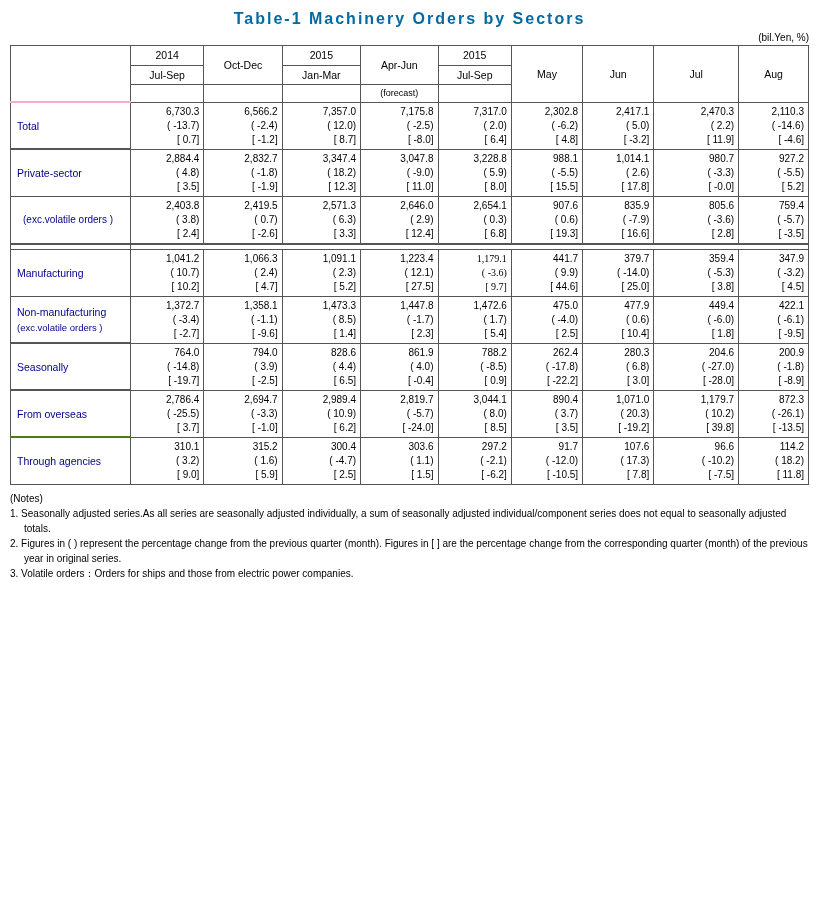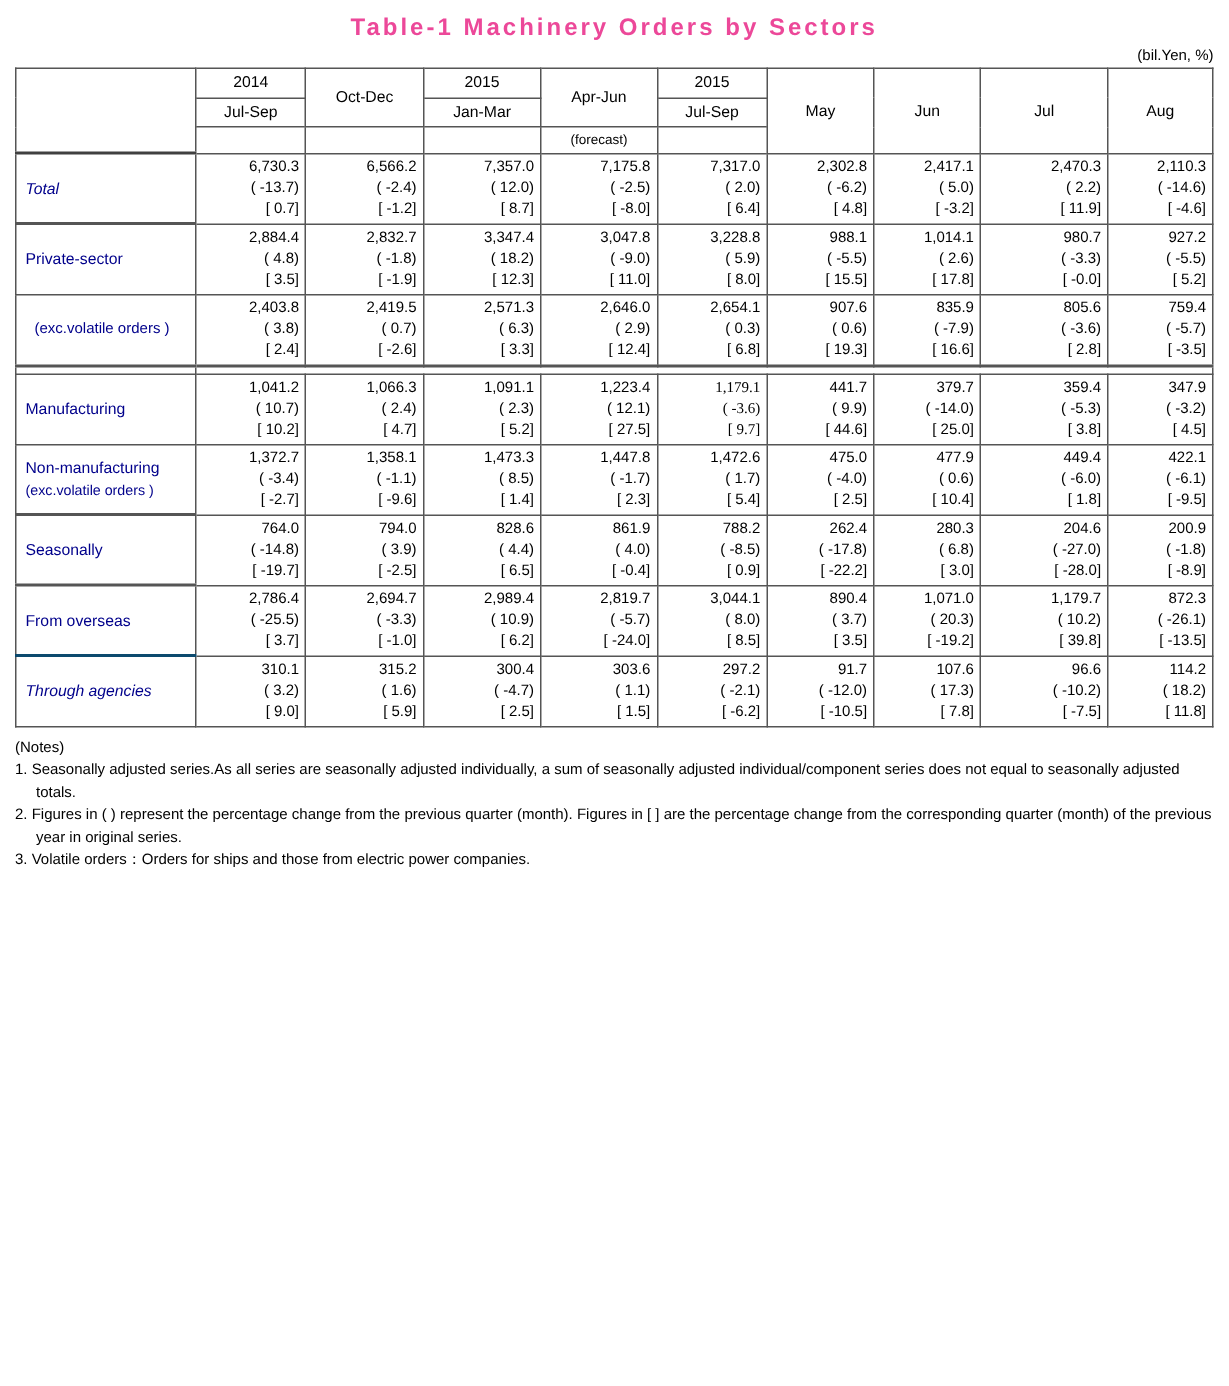--- a/index.html
+++ b/index.html
@@ -6,21 +6,21 @@
     body {
       font-family: Arial, sans-serif;
       font-size: 11px;
       background: #fff;
       color: #000;
       padding: 10px;
       width: 819px;
     }
     h1 {
       text-align: center;
-      color: #ec4899;
+      color: #0369a1;
       font-size: 16px;
       font-weight: bold;
       margin-bottom: 4px;
       letter-spacing: 2px;
     }
     .unit-note {
       text-align: right;
       font-size: 10px;
       margin-bottom: 2px;
     }
@@ -97,21 +97,21 @@
 </tr>
 <tr>
   <th></th>
   <th></th>
   <th></th>
   <th style="font-size:9px;">(forecast)</th>
 </tr>
 </thead>
   <tbody id="table-body">
   <tr>
-        <td class="row-label" style="border-top:2px solid #404040;font-style:italic;">Total</td>
+        <td class="row-label" style="border-top:2px solid #f9a8d4;">Total</td>
         <td class="data-cell" style="white-space:pre-line;">6,730.3
 ( -13.7)
 [  0.7]</td>
         <td class="data-cell" style="white-space:pre-line;">6,566.2
 ( -2.4)
 [ -1.2]</td>
         <td class="data-cell" style="white-space:pre-line;">7,357.0
 ( 12.0)
 [  8.7]</td>
         <td class="data-cell" style="white-space:pre-line;">7,175.8
@@ -311,21 +311,21 @@
 ( 20.3)
 [ -19.2]</td>
         <td class="data-cell" style="white-space:pre-line;">1,179.7
 ( 10.2)
 [  39.8]</td>
         <td class="data-cell" style="white-space:pre-line;">872.3
 ( -26.1)
 [ -13.5]</td>
       </tr>
       <tr>
-        <td class="row-label" style="border-top:2px solid #0c4a6e;font-style:italic;">Through agencies</td>
+        <td class="row-label" style="border-top:2px solid #4d7c0f;">Through agencies</td>
         <td class="data-cell" style="white-space:pre-line;">310.1
 (  3.2)
 [  9.0]</td>
         <td class="data-cell" style="white-space:pre-line;">315.2
 (  1.6)
 [  5.9]</td>
         <td class="data-cell" style="white-space:pre-line;">300.4
 ( -4.7)
 [  2.5]</td>
         <td class="data-cell" style="white-space:pre-line;">303.6

